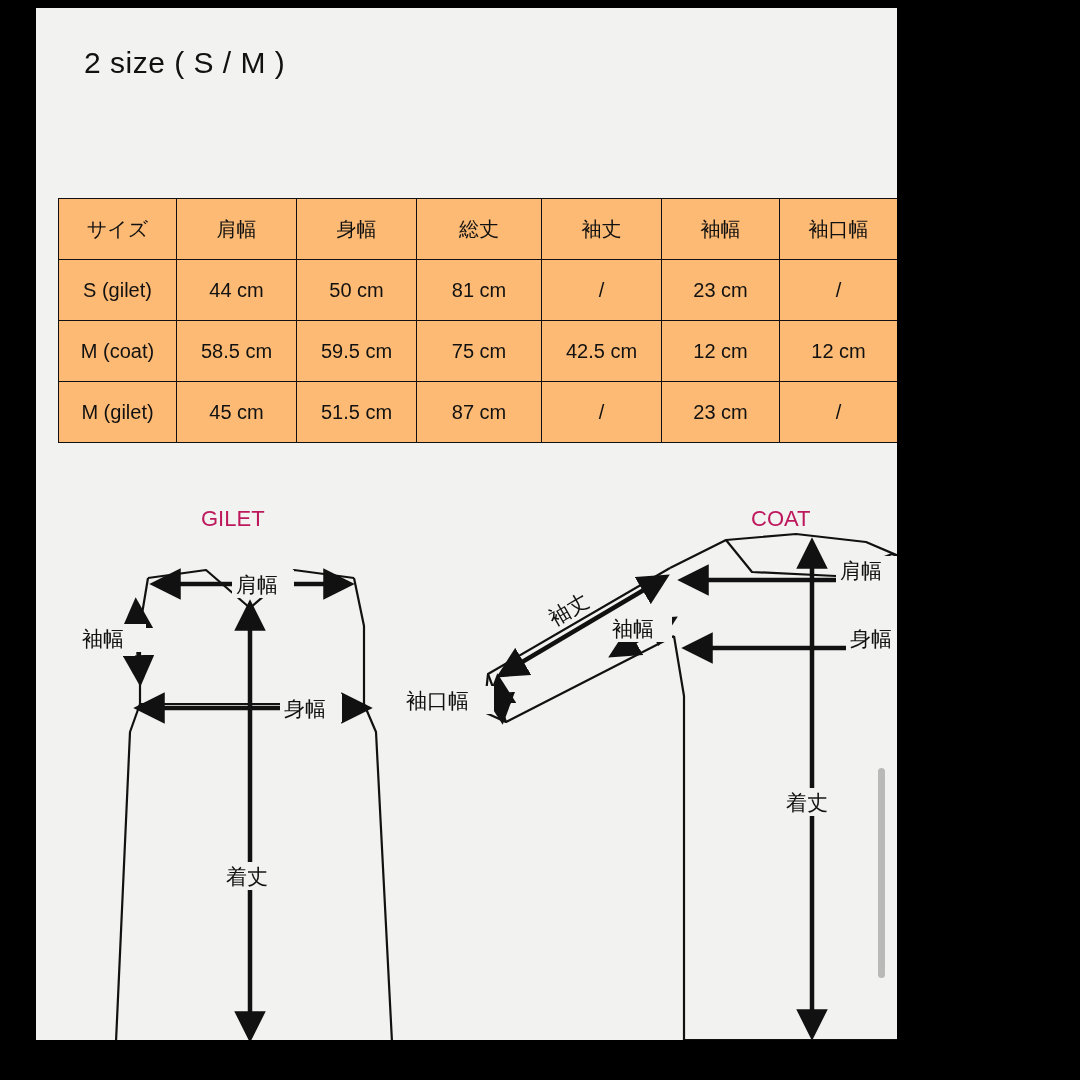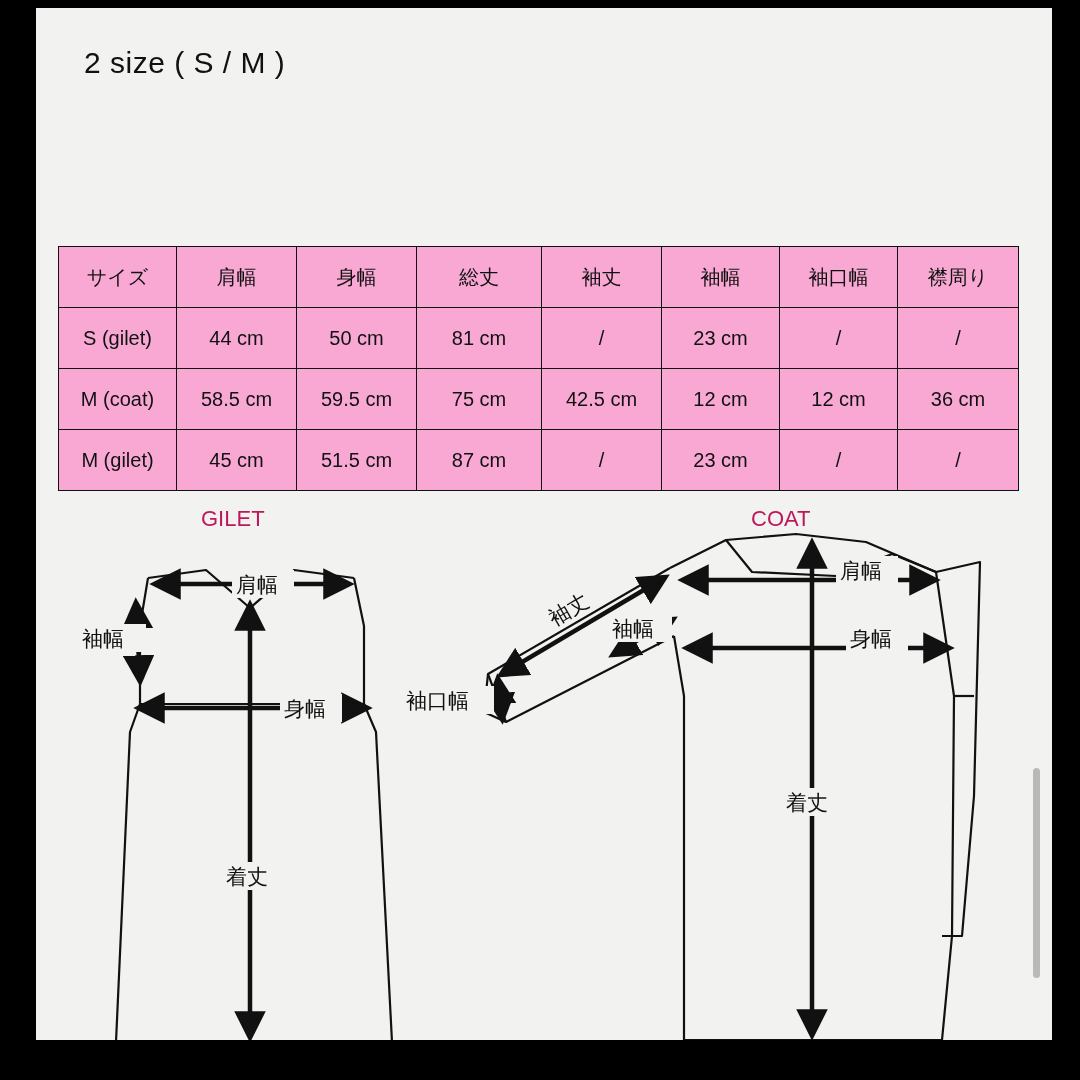--- a/index.html
+++ b/index.html
@@ -16,21 +16,21 @@
   #page {
     position: relative;
     width: 1080px;
     height: 1080px;
     background: #000000;
   }
   #sheet {
     position: absolute;
     left: 36px;
     top: 8px;
-    width: 1016px;
+    width: 861px;
     height: 1032px;
     background: #f2f2f0;
     overflow: hidden;
   }
   
   .heading {
     position: absolute;
     left: 48px;
     top: 30px;
     width: 900px;
@@ -43,22 +43,21 @@
     letter-spacing: 0.5px;
   }
   
   .size-table {
     position: absolute;
     left: 22px;
     top: 190px;
     width: 960px;
     border-collapse: collapse;
     table-layout: fixed;
-    background: #f9a8d4;
-    margin-top: 48px;
+    background: #fdba74;
   }
   .size-table th, .size-table td {
     border: 1.6px solid #111;
     text-align: center;
     vertical-align: middle;
     height: 60px;
     font-size: 20px;
     color: #111;
     font-weight: normal;
     padding: 0 2px;

